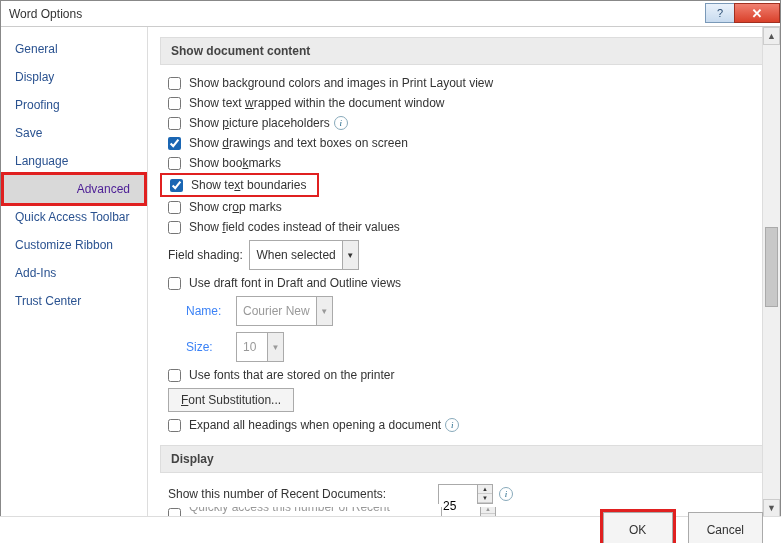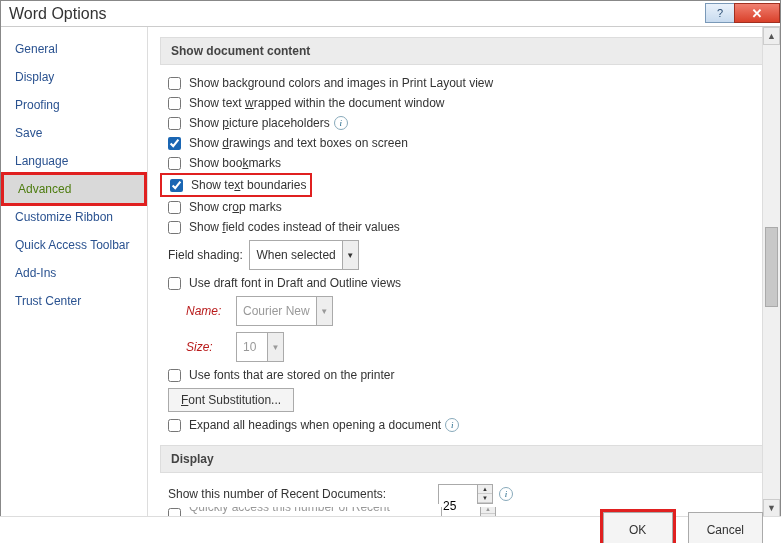--- a/index.html
+++ b/index.html
@@ -1,42 +1,42 @@
 <!DOCTYPE html>
 <html><head>
 <meta charset="utf-8">
 <style>
 * { box-sizing: border-box; margin: 0; padding: 0; font-family: "Segoe UI", Tahoma, sans-serif; font-size: 12px; }
 body { background: #fff; width: 781px; height: 543px; overflow: hidden; border: 1px solid #888; }
 
 .titlebar { height: 26px; background: #fff; border-bottom: 1px solid #ccc; display: flex; align-items: center; padding-left: 8px; }
-.titlebar .title { font-size: 16px; color: #333; flex: 1; }
+.titlebar .title { font-size: 12px; color: #333; flex: 1; }
 .winbtns { display: flex; height: 100%; }
 .winbtn { width: 30px; height: 20px; margin-top: 2px; border: 1px solid #7a99b8; background: linear-gradient(#eaf2fb,#c8dbef); display:flex; align-items:center; justify-content:center; font-size:11px; color:#2a4d73; }
 .winbtn.close { width: 46px; background: linear-gradient(#f08070,#d9402a); border-color:#a03020; color:#fff; font-weight:bold; font-size:13px;}
 .winbtn + .winbtn { margin-left: -1px; }
 
 .body { display: flex; height: 490px; }
 .sidebar { width: 147px; border-right: 1px solid #ddd; padding-top: 8px; }
 .side-item { padding: 7px 14px; color: #2a5290; cursor: pointer; }
-.side-item.selected { background: #d9d9d9; color: #4d7c0f; }
+.side-item.selected { background: #d9d9d9; color: #4c1d95; text-align: right; }
 .side-highlight { border: 3px solid #e02020; margin: -3px 0; }
 
 .main { flex: 1; position: relative; padding: 0 12px 0 12px; overflow: hidden; }
 .scrollbar { position: absolute; right: 0; top: 0; width: 18px; height: 100%; background: #f0f0f0; border-left:1px solid #ddd; }
 .scroll-arrow { height: 18px; border:1px solid #ccc; background:#eee; display:flex; align-items:center; justify-content:center; font-size:9px; color:#555;}
 .scroll-thumb { position:absolute; top: 200px; height: 80px; left:2px; right:2px; background:#c8c8c8; border:1px solid #aaa;}
 
 .section-head { background: #ececec; border:1px solid #ddd; padding: 6px 10px; font-weight: bold; color: #444; margin: 10px 0 8px 0; }
 .opt-row { display: flex; align-items: center; padding: 3px 0 3px 8px; color: #333; }
 .opt-row input[type=checkbox]{ margin-right: 8px; width:13px; height:13px; accent-color:#1a66b3;}
 .opt-row .info { margin-left: 4px; width:14px; height:14px; border:1px solid #8ab; border-radius:50%; display:inline-flex; align-items:center; justify-content:center; font-size:9px; color:#268; font-style:italic; font-family:serif;}
-.red-box { border: 2.5px solid #e02020; padding-right:4px; }
+.red-box { border: 2.5px solid #e02020; padding-right:11px; }
 .indent { margin-left: 18px; }
-.lbl { color:#b91c1c; width: 50px; display:inline-block;font-style:italic; }
+.lbl { color:#3b82f6; width: 50px; display:inline-block; }
 .disabled { color: #999; }
 .sel { display:inline-flex; align-items:center; border:1px solid #aaa; background:#fff; height:30px; }
 .sel .seltxt { padding: 0 6px; min-width: 70px; }
 .sel .selbtn { border-left:1px solid #aaa; width:16px; height:100%; display:flex; align-items:center; justify-content:center; font-size:8px; background:#eee;}
 .btn { border:1px solid #aaa; background:#f4f4f4; padding: 4px 12px; display:inline-block; color:#333;}
 .footer { position:absolute; bottom:0; right:0; height:27px; width:100%; border-top:1px solid #ddd; display:flex; justify-content:flex-end; align-items:center; padding: 10px 18px; gap: 12px; background:#fff;}
 .footer .btn { min-width: 70px; text-align:center; padding:10px 18px;}
 .ok-box { border: 3px solid #e02020; padding:-2px;}
 .spin { display:inline-flex; border:1px solid #aaa; height:20px; align-items:center; }
 .spin input { border:none; width:38px; padding:0 4px; height:18px; outline:none;margin-top:24px;}
@@ -58,22 +58,22 @@
 <div class="body">
   <div class="sidebar">
     <div class="side-item">General</div>
     <div class="side-item">Display</div>
     <div class="side-item">Proofing</div>
     <div class="side-item">Save</div>
     <div class="side-item">Language</div>
     <div class="side-highlight">
         <div class="side-item selected">Advanced</div>
       </div>
+    <div class="side-item">Quick Access Toolbar</div>
     <div class="side-item">Customize Ribbon</div>
-    <div class="side-item">Quick Access Toolbar</div>
     <div class="side-item">Add-Ins</div>
     <div class="side-item">Trust Center</div>
   </div>
 
   <div class="main">
     <div class="section-head">Show document content</div>
 
     <div class="opt-row">
         <input type="checkbox" style="">
         <span>Show background colors and images in Print Layout view</span>

